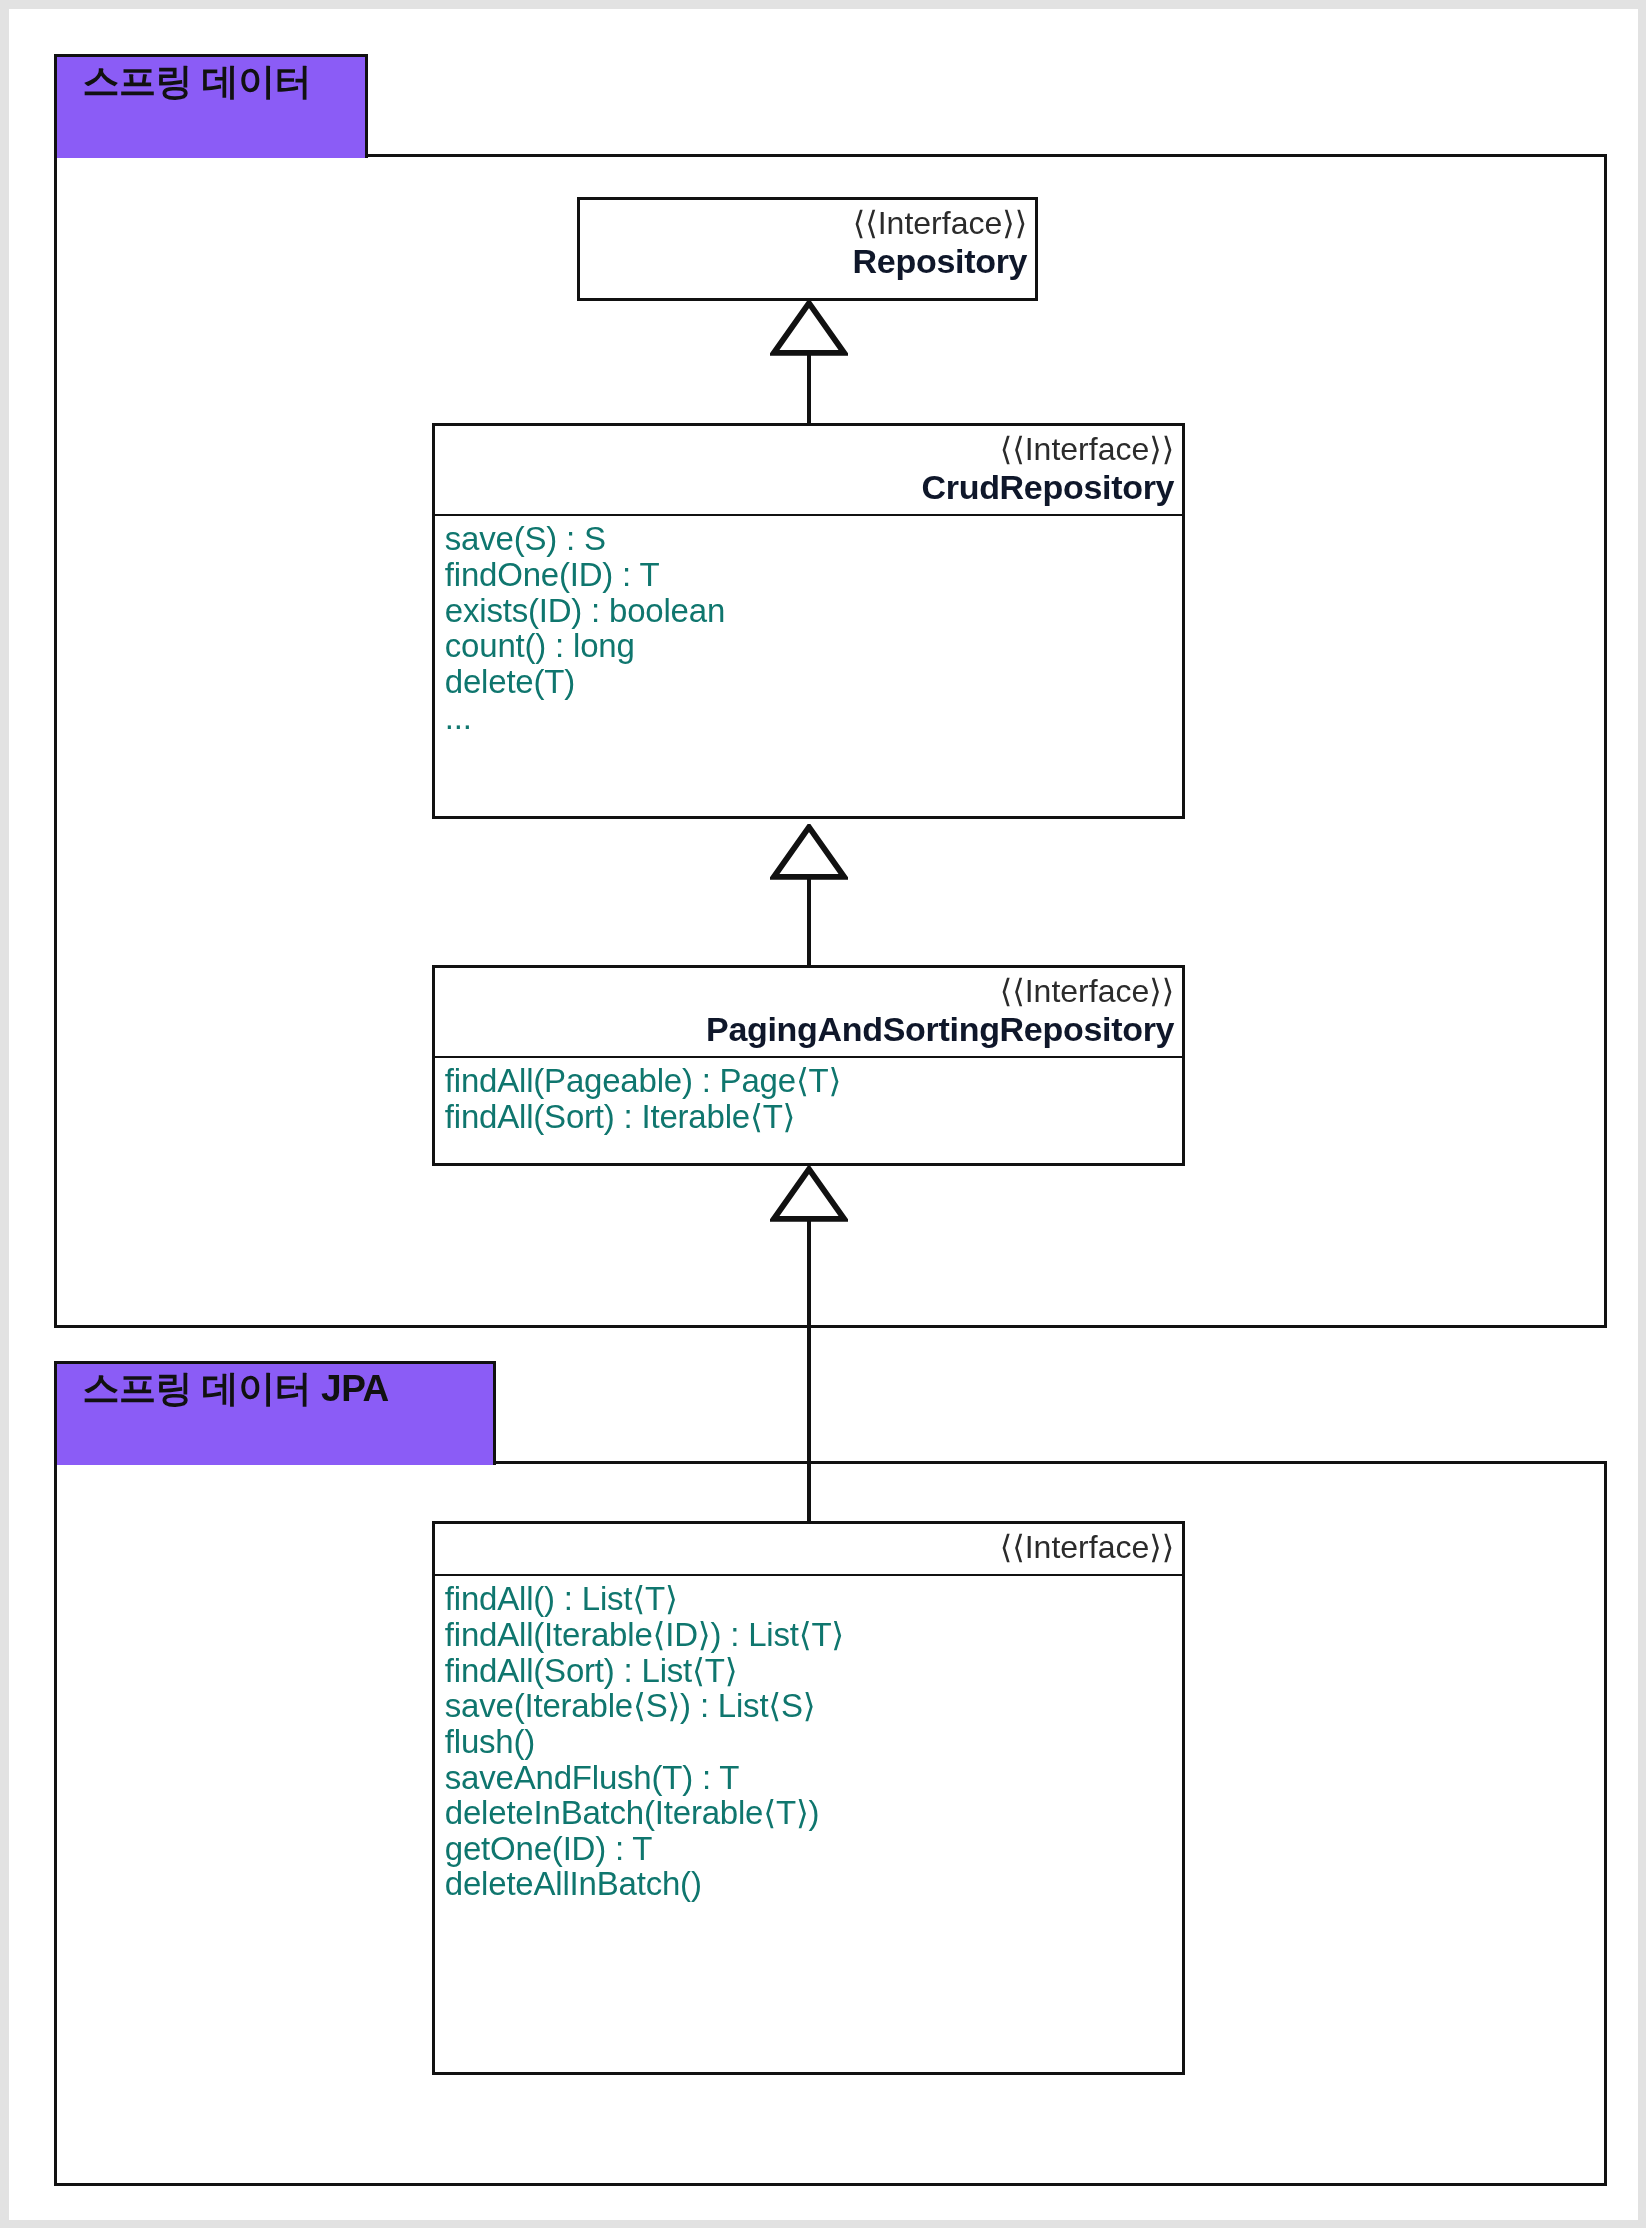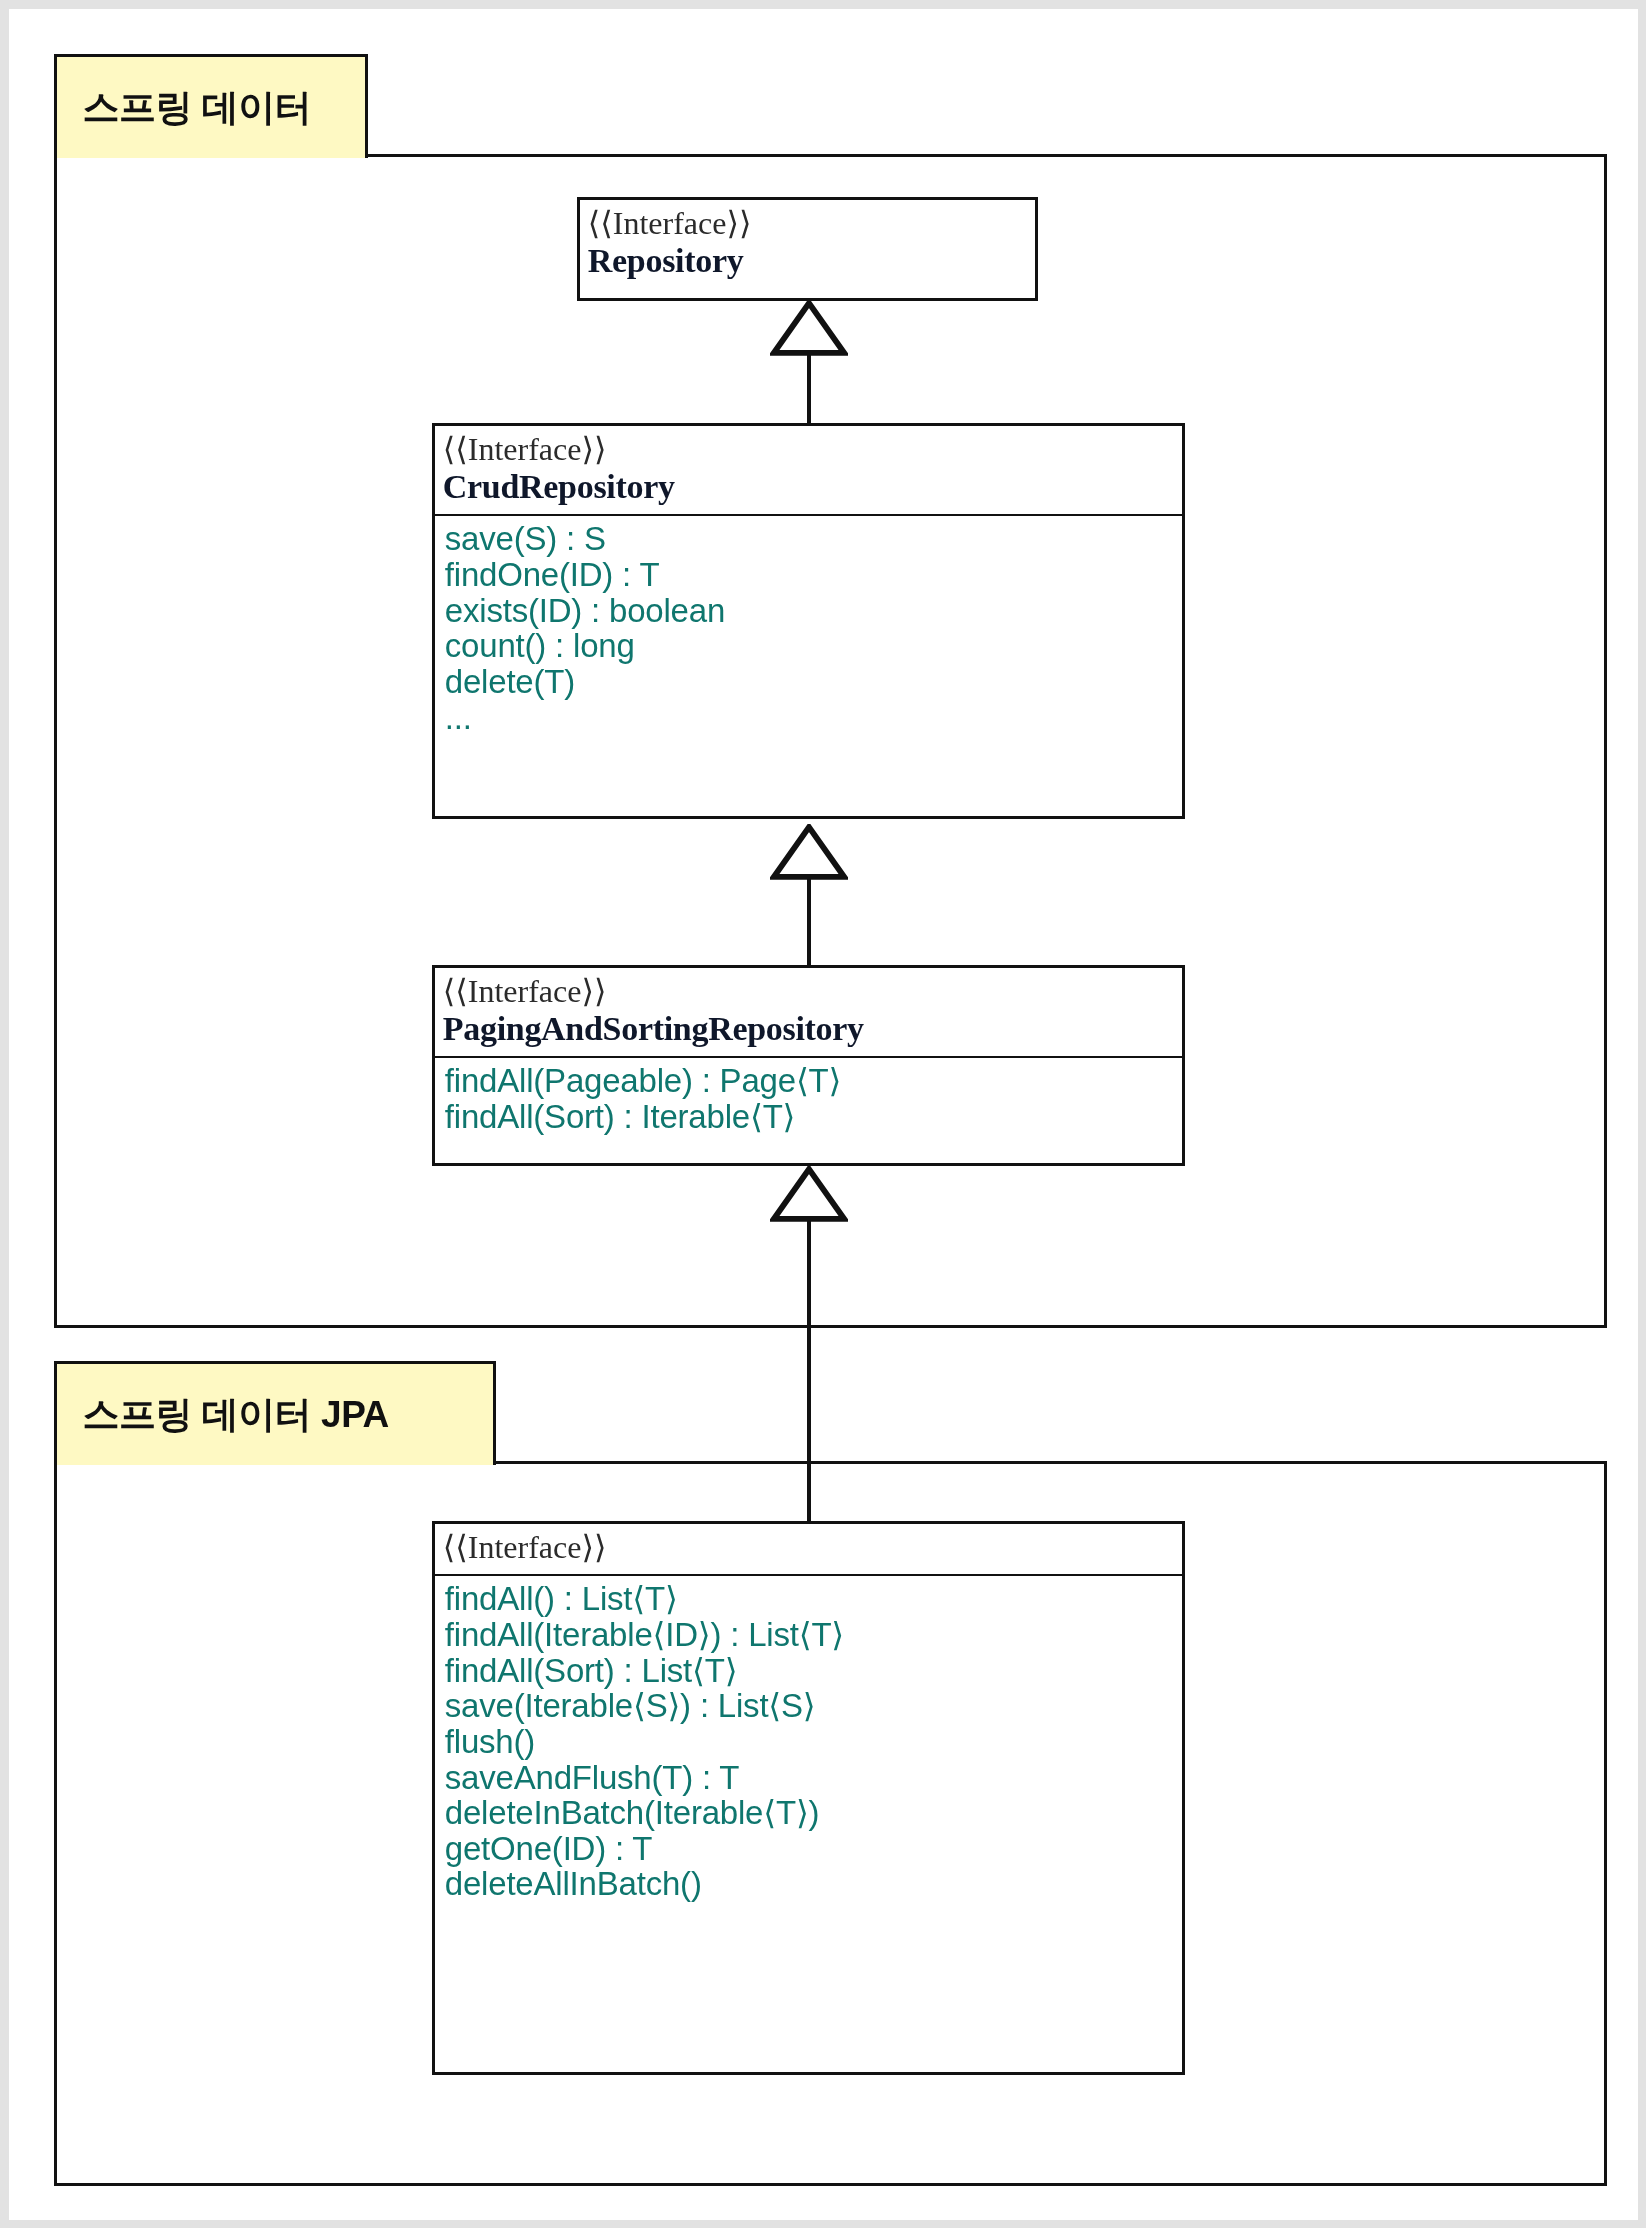--- a/index.html
+++ b/index.html
@@ -36,23 +36,22 @@
   
   .pkg {
     position: absolute;
     box-sizing: border-box;
   }
   .pkg-tab {
     position: absolute;
     box-sizing: border-box;
     border: 3.9px solid #111111;
     border-bottom: none;
-    background: #fef9c3;
+    background: #8b5cf6;
     display: flex;
-    align-items: center;
     z-index: 6;
   }
   .pkg-tab-label {
     font-size: 37px;
     font-weight: bold;
     color: #111111;
     padding-left: 25.5px;
     letter-spacing: -0.5px;
     white-space: nowrap;
   }
@@ -68,22 +67,21 @@
   .uml-class {
     position: absolute;
     box-sizing: border-box;
     border: 3.9px solid #111111;
     background: #ffffff;
     z-index: 10;
   }
   .uml-head {
     box-sizing: border-box;
     padding: 5.9px 7.8px 7.8px 7.8px;
-    text-align: left;
-    font-family: Liberation Serif, serif;
+    text-align: right;
   }
   .uml-head.with-divider {
     border-bottom: 2.9px solid #111111;
   }
   .uml-stereotype {
     font-size: 32px;
     color: #2b2b2b;
     line-height: 1.12;
     white-space: nowrap;
   }

